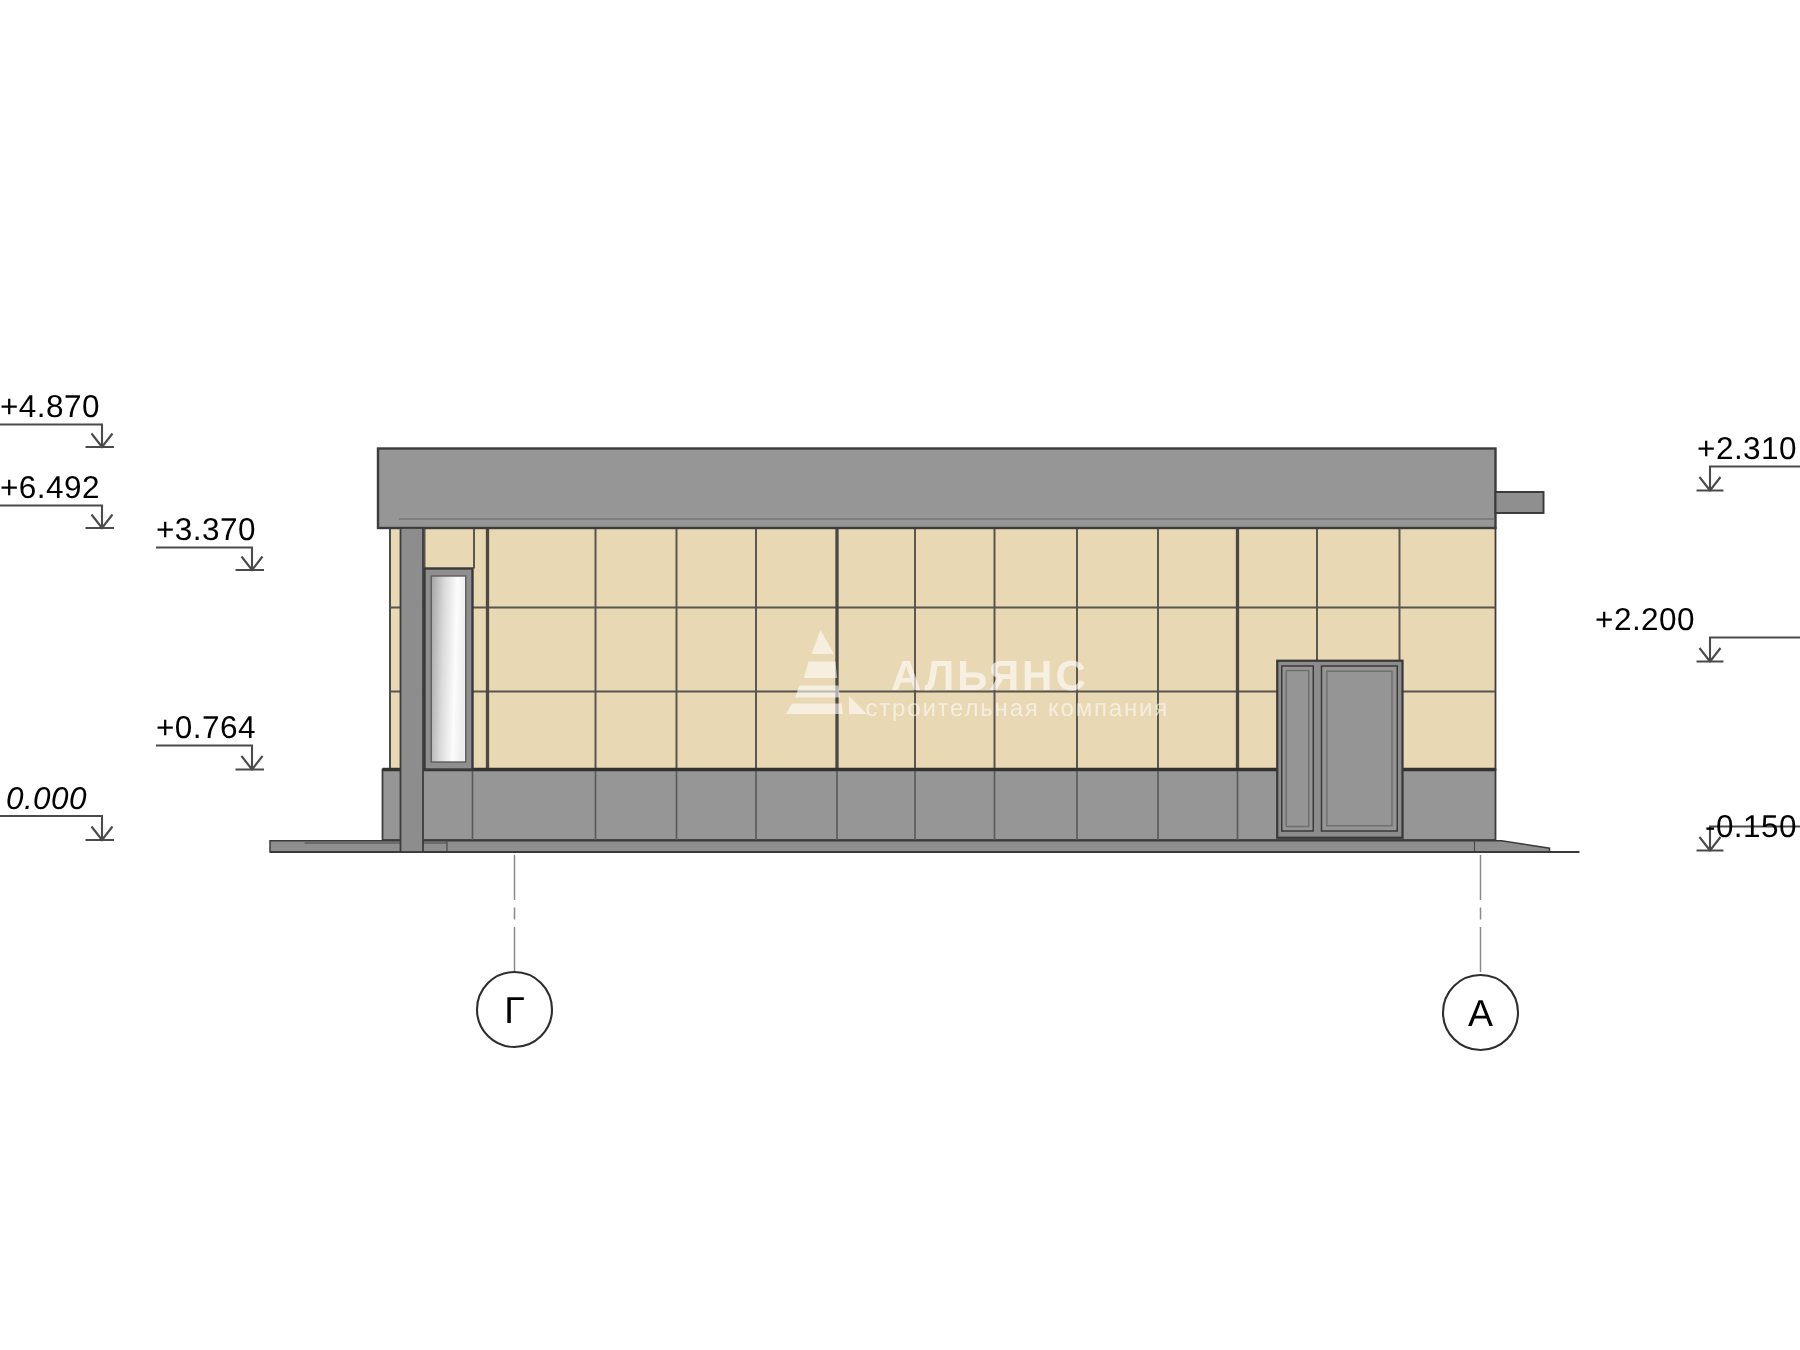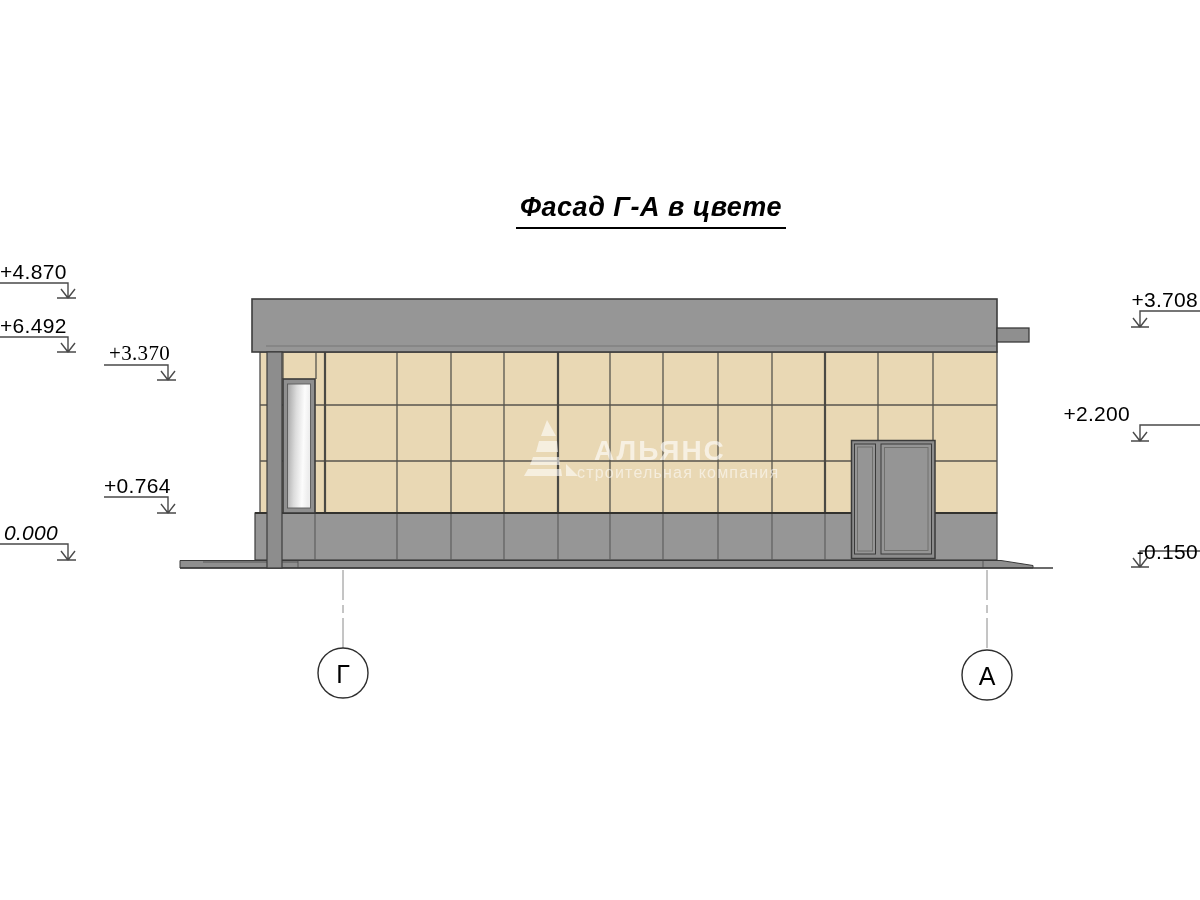--- a/index.html
+++ b/index.html
@@ -145,31 +145,30 @@
       <path d="M0 544 H68 V560 M61 551 L68 560 L75 551 M57 560 H76"></path>
     </g>
 
     <g fill="none" stroke="#4a4a4a" stroke-width="1.4">
       <path d="M1200 311 H1140 V327 M1133 318 L1140 327 L1147 318 M1131 327 H1149"></path>
       <path d="M1200 425 H1140 V441 M1133 432 L1140 441 L1147 432 M1131 441 H1149"></path>
       <path d="M1200 551 H1140 V567 M1133 558 L1140 567 L1147 558 M1131 567 H1149"></path>
     </g>
   </svg>
 
-  <div class="abs title" style="left:516px;top:192px;">Фасад Г-А в цвете</div>
 
   <div class="abs wm-name" style="left:578px;top:437px;">АЛЬЯНС</div>
   <div class="abs wm-sub" style="left:577px;top:465px;">строительная компания</div>
 
   <div class="abs lvl ra" style="left:0;top:260px;width:66px;">+4.870</div>
   <div class="abs lvl ra" style="left:0;top:314px;width:66px;">+6.492</div>
-  <div class="abs lvl ra" style="left:104px;top:342px;width:66px;font-family:Liberation Serif, serif;">+3.370</div>
+  <div class="abs lvl ra" style="left:104px;top:342px;width:66px;">+3.370</div>
   <div class="abs lvl ra" style="left:104px;top:474px;width:66px;">+0.764</div>
   <div class="abs lvl ra" style="left:0;top:521px;width:58px;font-style:italic;">0.000</div>
 
-  <div class="abs lvl ra" style="left:1128px;top:288px;width:70px;">+3.708</div>
+  <div class="abs lvl ra" style="left:1128px;top:288px;width:70px;">+2.310</div>
   <div class="abs lvl ra" style="left:1060px;top:402px;width:70px;">+2.200</div>
   <div class="abs lvl ra" style="left:1128px;top:540px;width:70px;">-0.150</div>
 
   <div class="abs axis-letter" style="left:323px;top:662px;width:40px;">Г</div>
   <div class="abs axis-letter" style="left:967px;top:664px;width:40px;">А</div>
 
 </div>
 
 </body></html>

